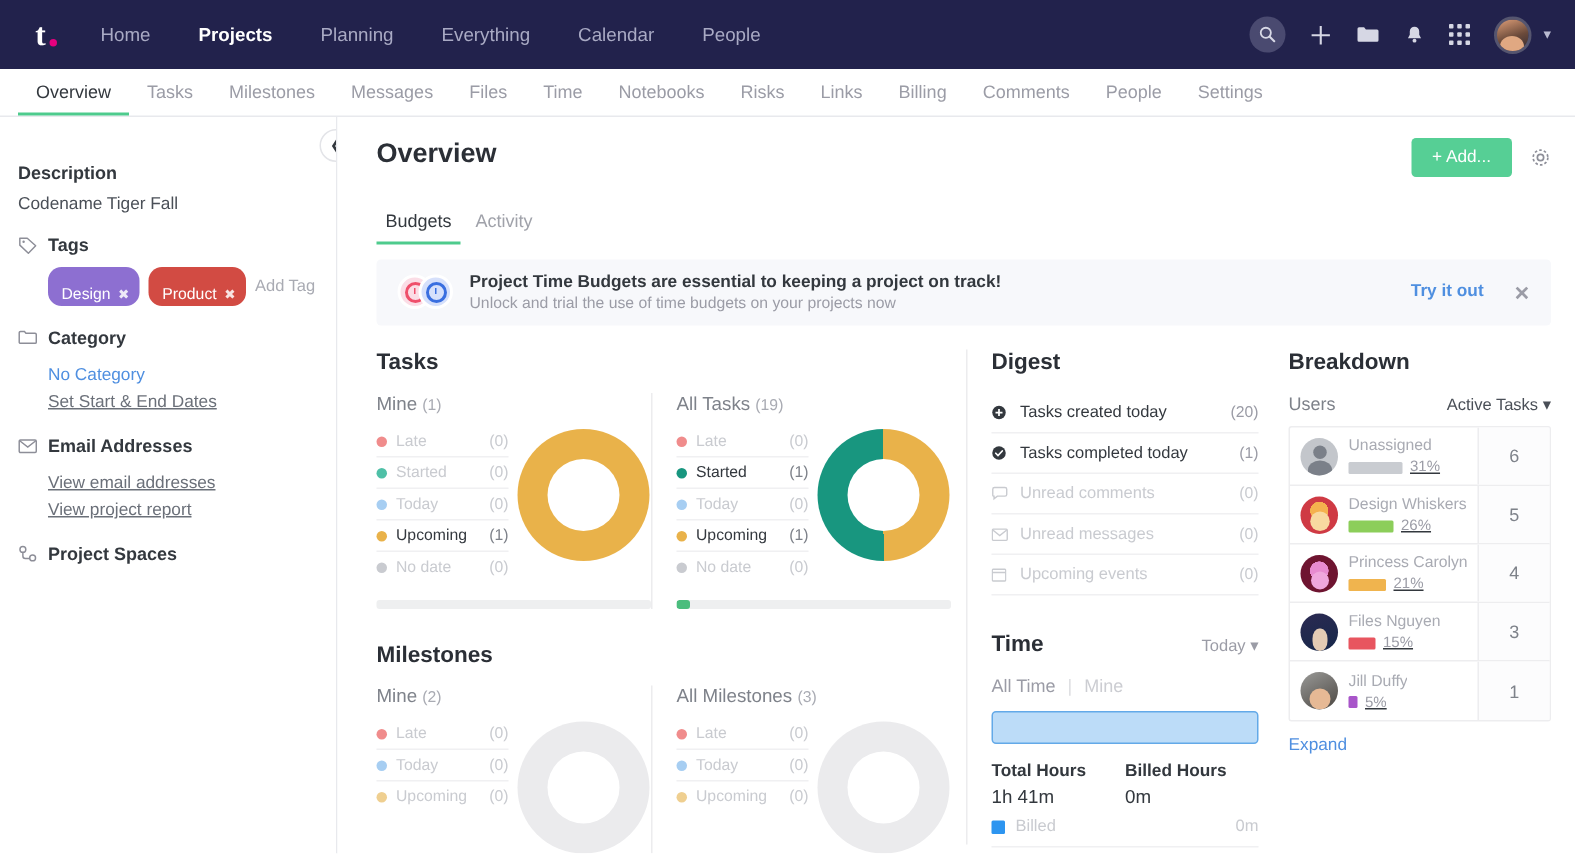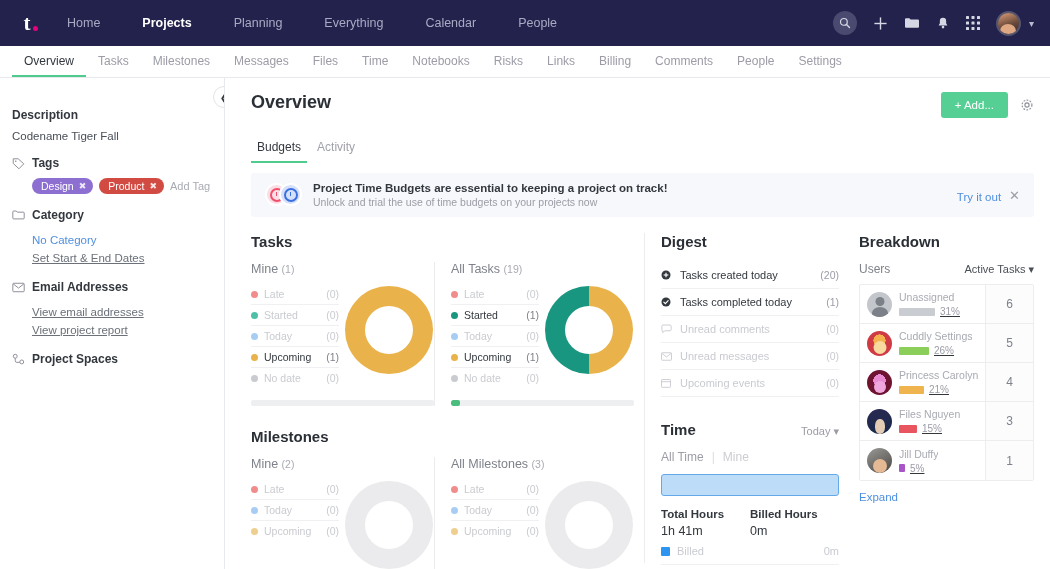--- a/index.html
+++ b/index.html
@@ -23,21 +23,21 @@
     position: relative; display: flex; align-items: center; justify-content: center;
   }
   .logo .bar {
     color: #ffffff; font-size: 21px; font-weight: bold; line-height: 1;
     font-family: "Liberation Serif", serif;
   }
   .logo .dot {
     width: 5px; height: 5px; border-radius: 50%;
     background: #e6007e; position: absolute; right: 2px; bottom: 5px;
   }
-  .topnav-links { display: flex; align-items: center; gap: 16px; }
+  .topnav-links { display: flex; align-items: center; gap: 6px; }
   .topnav-links a {
     color: #a9aac4; text-decoration: none; font-size: 12.5px;
     padding: 6px 13px; border-radius: 3px; white-space: nowrap;
   }
   .topnav-links a.active { color: #ffffff; font-weight: bold; }
   .topnav-right {
     margin-left: auto; display: flex; align-items: center; gap: 16px;
     padding-right: 2px;
   }
   .nav-icon {
@@ -97,21 +97,21 @@
   .sb-icon { width: 13px; height: 13px; color: #8d8e98; display: flex; align-items: center; }
   .sb-text { font-size: 11.5px; color: #4a4f57; padding-left: 0px; }
   .sb-link {
     font-size: 11.5px; color: #6b7079; text-decoration: underline;
     display: inline-block; padding-left: 20px; cursor: pointer;
   }
   .sb-link.blue { color: #4f8fe0; text-decoration: none; }
   .tags-row { display: flex; align-items: center; gap: 6px; padding-left: 20px; flex-wrap: wrap; }
   .tag {
     font-size: 10.5px; color: #fff; border-radius: 9px;
-    padding: 2px 7px 2px 9px; display: inline-flex; align-items: center; gap: 5px;
+    padding: 12px 7px 2px 9px; display: inline-flex; align-items: center; gap: 5px;
     white-space: nowrap;
   }
   .tag .x { font-size: 9px; opacity: .85; cursor: pointer; }
   .add-tag { font-size: 11px; color: #a9abb3; cursor: pointer; }
 
   
   .main {
     flex: 1; background: #fff; padding: 14px 16px 0 26px;
     overflow: hidden; position: relative;
   }
@@ -151,21 +151,21 @@
   }
   .clock.pink .inner { color: #ef4f6b; }
   .clock.blue .inner { color: #3a6fe0; }
   .clock .inner::after {
     content: ""; position: absolute; left: 4px; top: 2px;
     width: 1.5px; height: 4px; background: currentColor; transform-origin: bottom;
   }
   .banner-text { margin-left: 8px; }
   .banner-title { font-size: 11.5px; font-weight: bold; color: #33383e; }
   .banner-sub { font-size: 10.5px; color: #9b9ca6; margin-top: 2px; }
-  .banner-right { margin-left: auto; display: flex; align-items: flex-end; gap: 8px; }
+  .banner-right { margin-left: auto; display: flex; align-items: flex-start; gap: 20px; font-weight: bold; }
   .banner-cta { font-size: 11.5px; color: #4f8fe0; cursor: pointer; }
   .banner-x { font-size: 13px; color: #9b9ca6; cursor: pointer; }
 
   
   .dash {
     display: flex; margin-top: 16px; height: 330px;
   }
   .col-left { flex: 1 1 auto; padding-right: 0px; min-width: 0; }
   .col-mid {
     flex: 0 0 195px; border-left: 1px solid #ececee;
@@ -717,21 +717,21 @@
                   <span class="bd-pv">31%</span>
                 </div>
               </div>
             </div>
             <div class="bd-count">6</div>
           </div>
           <div class="bd-row">
             <div class="bd-user">
               <span class="av av1"></span>
               <div class="bd-meta">
-                <div class="bd-name">Cuddly Settings</div>
+                <div class="bd-name">Design Whiskers</div>
                 <div class="bd-pct">
                   <span class="bd-bar" style="background:#8cce5a;width:30px"></span>
                   <span class="bd-pv">26%</span>
                 </div>
               </div>
             </div>
             <div class="bd-count">5</div>
           </div>
           <div class="bd-row">
             <div class="bd-user">

